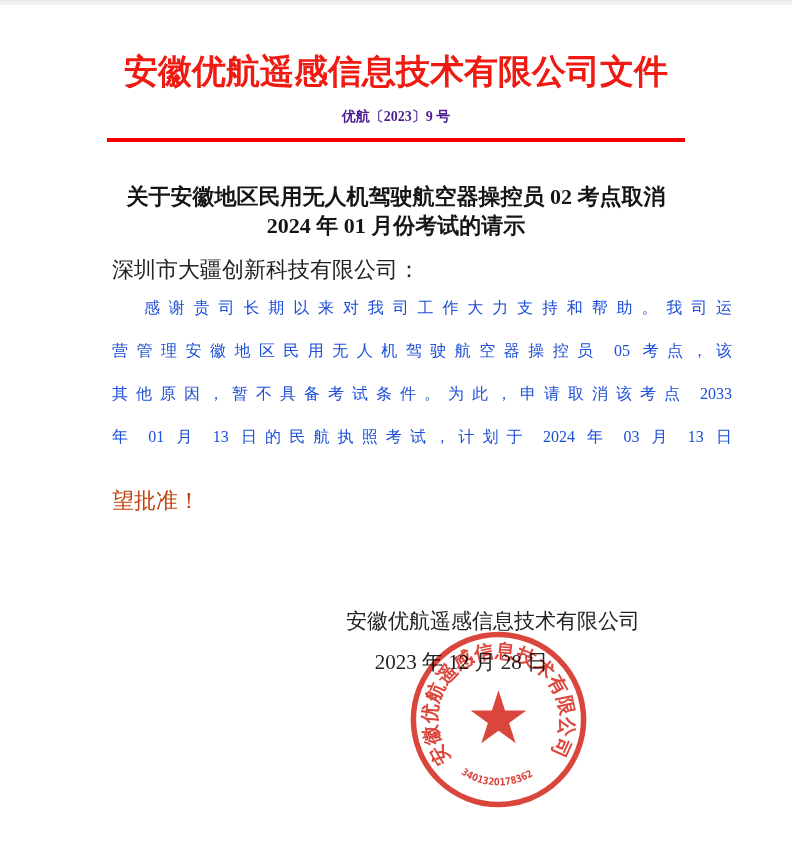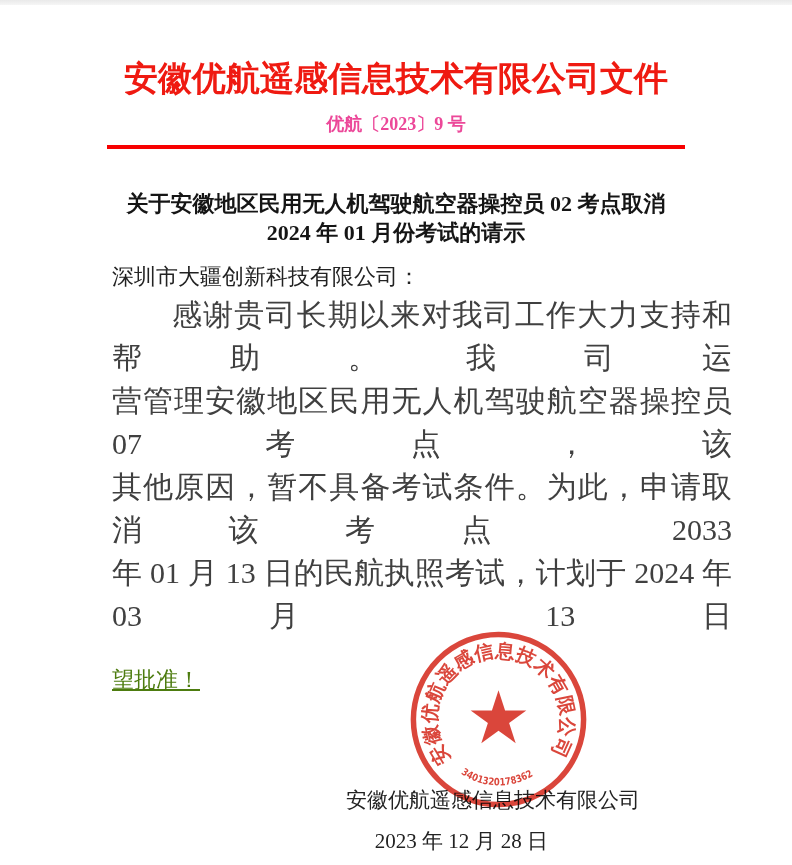--- a/index.html
+++ b/index.html
@@ -12,36 +12,36 @@
     font-family: "Liberation Serif", "DejaVu Serif", serif;
     color: #1f1f1f;
   }
   .top-strip {
     position: absolute;
     top: 0; left: 0;
     width: 100%; height: 5px;
     background: linear-gradient(#e9e9e9, #f6f6f6);
   }
   .org-title {
-    margin: 7px;
+    margin: 0;
     padding-top: 50px;
     text-align: center;
     font-size: 34px;
     line-height: 44px;
     font-weight: bold;
     color: #ef1a11;
     letter-spacing: 0px;
   }
   .doc-number {
     margin-top: 12px;
     text-align: center;
-    font-size: 18px;
+    font-size: 14px;
     line-height: 22px;
     font-weight: bold;
-    color: #ec4899;
+    color: #4c1d95;
   }
   .red-line {
     margin: 10px auto 0 auto;
     width: 578px;
     height: 4px;
     background: #f70000;
   }
   .subject {
     margin-top: 40px;
     text-align: center;
@@ -55,38 +55,37 @@
     padding-right: 60px;
   }
   .salutation {
     margin-top: 16px;
     font-size: 22px;
     line-height: 27px;
     color: #222222;
   }
   .body-lines { margin-top: 3px; }
   .body-line {
-    font-size: 30px;
+    font-size: 16px;
     line-height: 43px;
-    color: #404040;
+    color: #1d4ed8;
     text-align: justify;
     text-align-last: justify;
     text-justify: inter-character;
   }
   .body-line.first { text-indent: 2em; }
   .body-line.last {
     text-align: left;
     text-align-last: left;
   }
   .approval {
     margin-top: 21px;
     font-size: 22px;
     line-height: 43px;
-    color: #4d7c0f;
-    text-decoration: underline;
+    color: #c2410c;
   }
   .signature {
     margin-top: 86px;
     text-align: right;
     padding-right: 152px;
     font-size: 21px;
     line-height: 26px;
     color: #222222;
   }
   .date {
@@ -124,21 +123,21 @@
   <div class="subject">
     <div>关于安徽地区民用无人机驾驶航空器操控员 02 考点取消</div>
     <div>2024 年 01 月份考试的请示</div>
   </div>
 
   <div class="content">
     <div class="salutation">深圳市大疆创新科技有限公司：</div>
 
     <div class="body-lines">
       <div class="body-line first">感谢贵司长期以来对我司工作大力支持和帮助。我司运</div>
-      <div class="body-line">营管理安徽地区民用无人机驾驶航空器操控员 07 考点，该</div>
+      <div class="body-line">营管理安徽地区民用无人机驾驶航空器操控员 05 考点，该</div>
       <div class="body-line">其他原因，暂不具备考试条件。为此，申请取消该考点 2033</div>
       <div class="body-line">年 01 月 13 日的民航执照考试，计划于 2024 年 03 月 13 日</div>
     </div>
 
     <div class="approval">望批准！</div>
   </div>
 
   <div class="signature">安徽优航遥感信息技术有限公司</div>
 
   <div class="date">2023 年 12 月 28 日</div>

